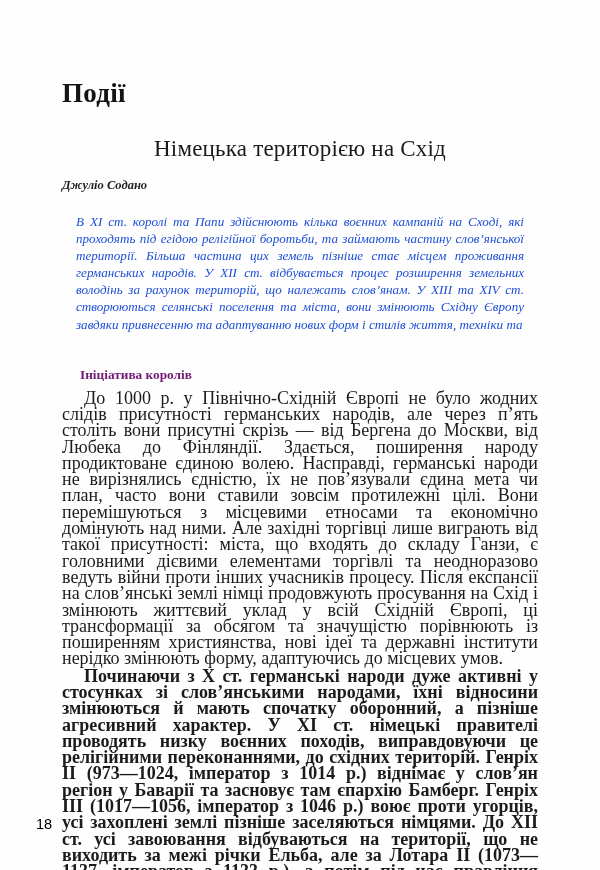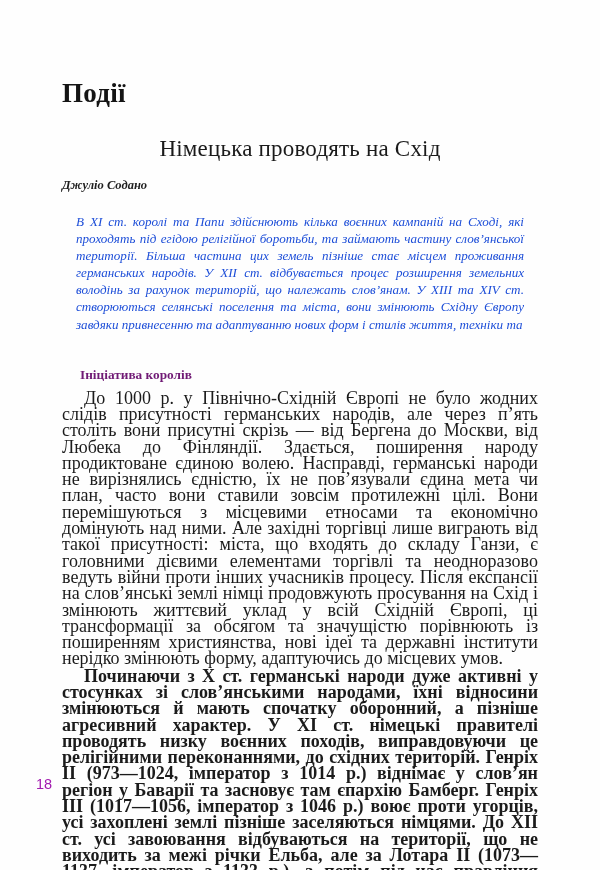--- a/index.html
+++ b/index.html
@@ -97,35 +97,35 @@
   }
   .body-par + .body-par {
     padding-top: 1px;
     font-weight: bold;
   }
 
   
   .folio {
     position: absolute;
     left: 36px;
-    top: 776px;
+    top: 816px;
     font-size: 14.5px;
     font-family: "Liberation Sans", "DejaVu Sans", sans-serif;
-    color: #a21caf;
+    color: #000000;
   }
 </style>
 </head>
 <body>
 
 <div class="page">
   <div class="content">
 
     <h1 class="part-title">Події</h1>
 
-    <h2 class="chapter-title">Німецька проводять на Схід</h2>
+    <h2 class="chapter-title">Німецька територією на Схід</h2>
 
     <p class="author">Джуліо Содано</p>
 
     <p class="abstract">В XI ст. королі та Папи здійснюють кілька воєнних кампаній на Сході, які проходять під егідою релігійної боротьби, та займають частину слов’янської території. Більша частина цих земель пізніше стає місцем проживання германських народів. У XII ст. відбувається процес розширення земельних володінь за рахунок територій, що належать слов’янам. У XIII та XIV ст. створюються селянські поселення та міста, вони змінюють Східну Європу завдяки привнесенню та адаптуванню нових форм і стилів життя, техніки та</p>
 
 
     <h3 class="section-heading">Ініціатива королів</h3>
 
     <p class="body-par">До 1000 р. у Північно-Східній Європі не було жодних слідів присутності германських народів, але через п’ять століть вони присутні скрізь — від Бергена до Москви, від Любека до Фінляндії. Здається, поширення народу продиктоване єдиною волею. Насправді, германські народи не вирізнялись єдністю, їх не пов’язували єдина мета чи план, часто вони ставили зовсім протилежні цілі. Вони перемішуються з місцевими етносами та економічно домінують над ними. Але західні торгівці лише виграють від такої присутності: міста, що входять до складу Ганзи, є головними дієвими елементами торгівлі та неодноразово ведуть війни проти інших учасників процесу. Після експансії на слов’янські землі німці продовжують просування на Схід і змінюють життєвий уклад у всій Східній Європі, ці трансформації за обсягом та значущістю порівнюють із поширенням християнства, нові ідеї та державні інститути нерідко змінюють форму, адаптуючись до місцевих умов.</p>
 

